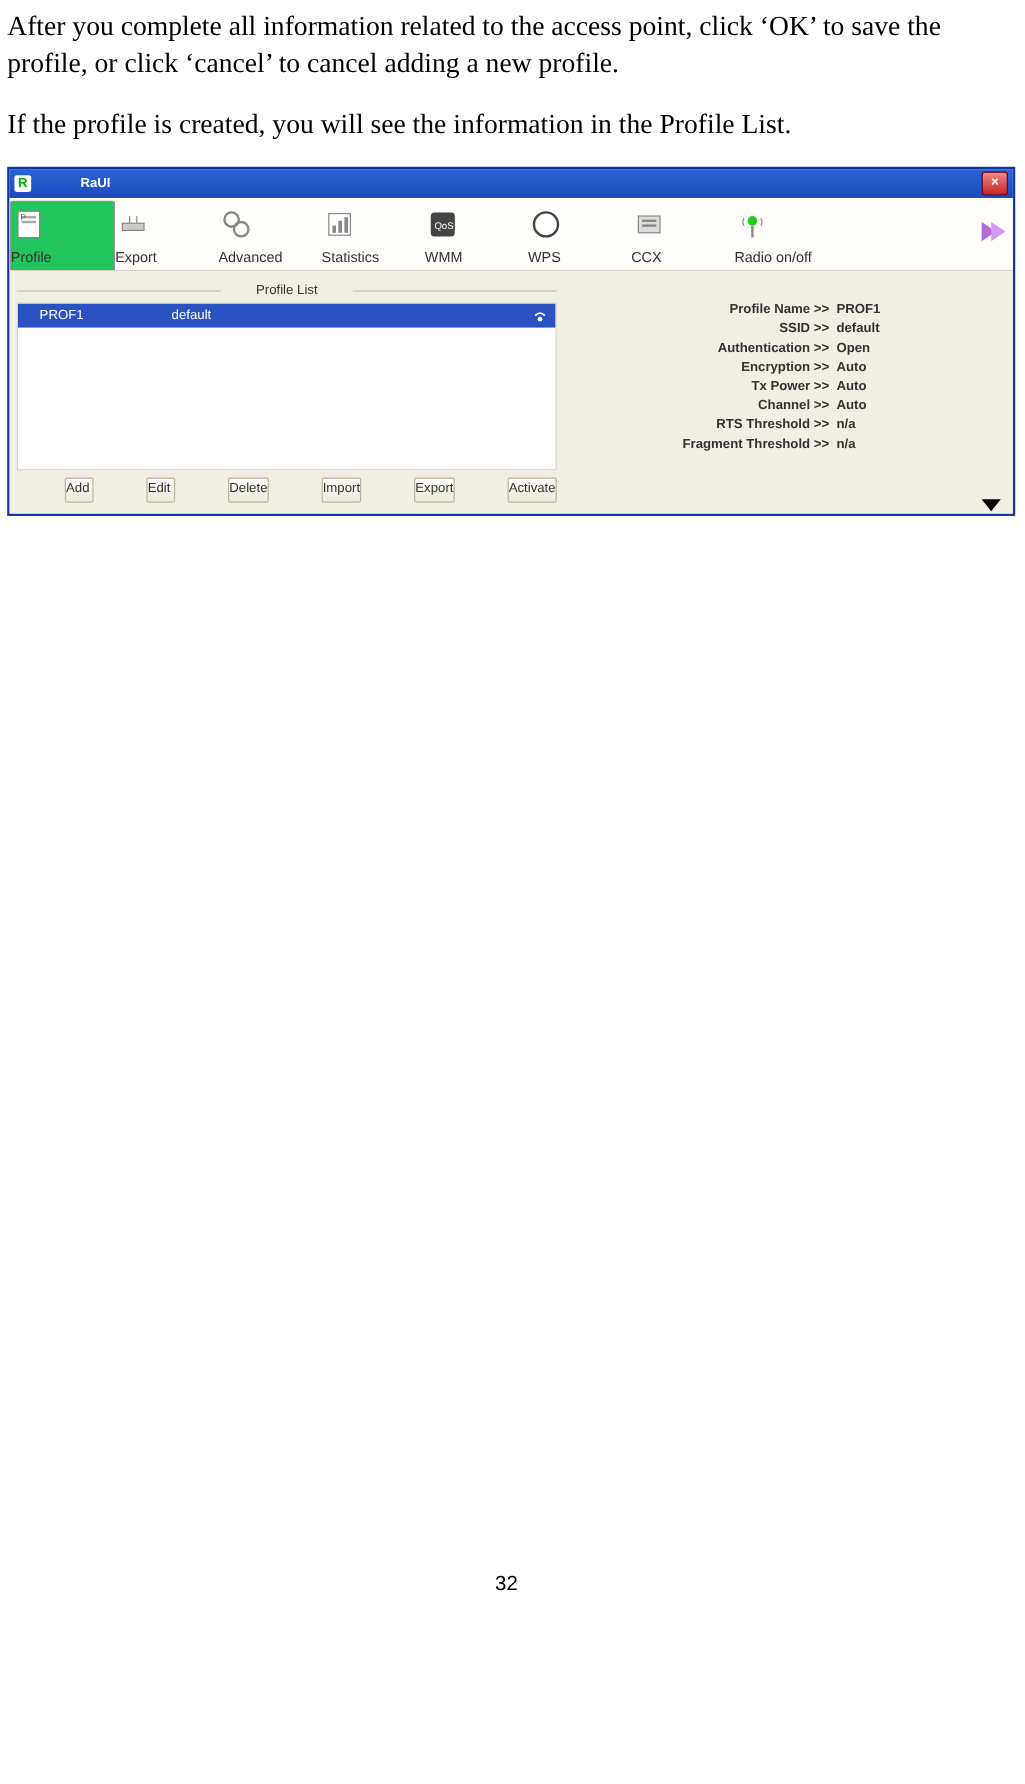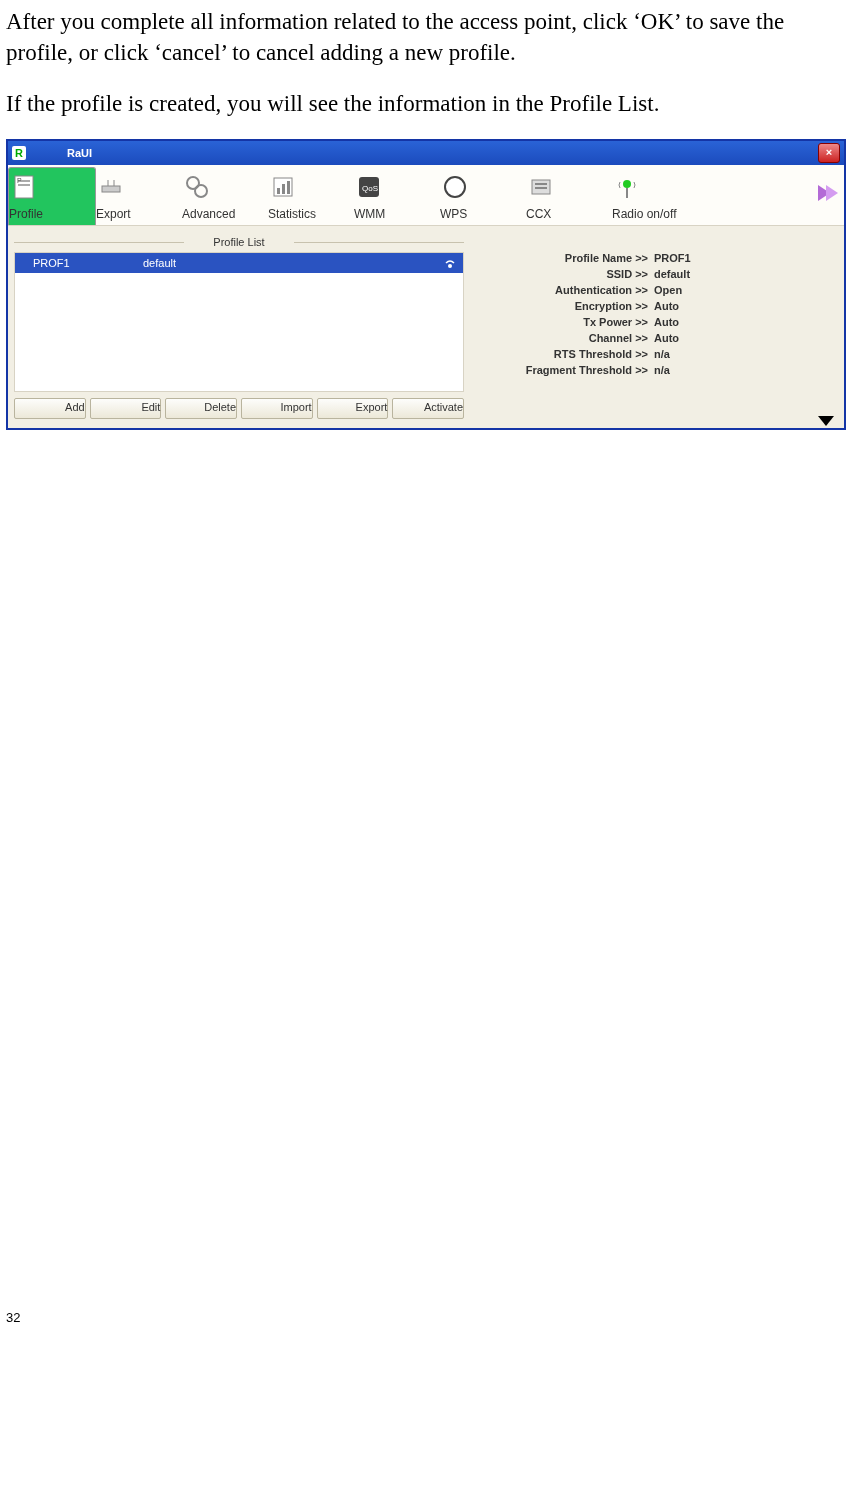--- a/index.html
+++ b/index.html
@@ -92,20 +92,21 @@
     width: 28px;
     height: 28px;
     cursor: pointer;
   }
   .body-area {
     background: #f2efe4;
     display: flex;
     padding: 8px 6px 4px 6px;
     min-height: 190px;
     position: relative;
+    gap: 43px;
   }
   .left-col { width: 450px; }
   .profile-list-header {
     text-align: center;
     font-size: 11px;
     color: #333;
     padding: 2px 0 4px 0;
     position: relative;
   }
   .profile-list-header::before,
@@ -147,22 +148,23 @@
   }
   .btn {
     flex: 1;
     height: 19px;
     background: linear-gradient(#fdfdfb,#ece8d8);
     border: 1px solid #b9b49e;
     border-radius: 2px;
     font-size: 11px;
     color: #333;
     line-height: 17px;
-    text-align: right;
-    cursor: pointer;
+    text-align: left;
+    cursor: pointer;
+    margin-left: 40px;
   }
   .right-col {
     flex: 1;
     padding: 16px 4px 0 4px;
     font-size: 11px;
     font-weight: bold;
   }
   .info-row {
     display: flex;
     height: 16px;
@@ -182,23 +184,23 @@
     position: absolute;
     right: 10px;
     bottom: 2px;
     width: 0; height: 0;
     border-left: 8px solid transparent;
     border-right: 8px solid transparent;
     border-top: 10px solid #000;
     cursor: pointer;
   }
   .page-number {
-    text-align: left;
+    text-align: center;
     font-family: Arial, sans-serif;
-    font-size: 13px;
+    font-size: 17px;
     margin-top: 880px;
     padding-bottom: 20px;
   }
 </style>
 </head>
 <body>
 
 <div class="page">
   <p class="para">After you complete all information related to the access point, click ‘OK’ to save the profile, or click ‘cancel’ to cancel adding a new profile.</p>
   <p class="para">If the profile is created, you will see the information in the Profile List.</p>

